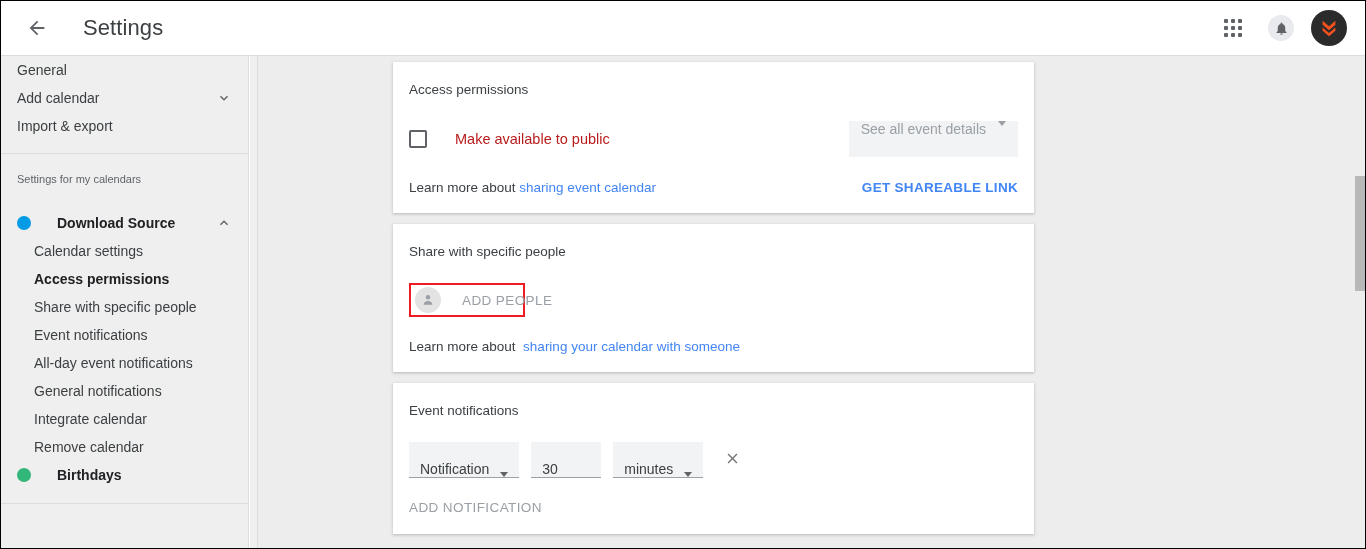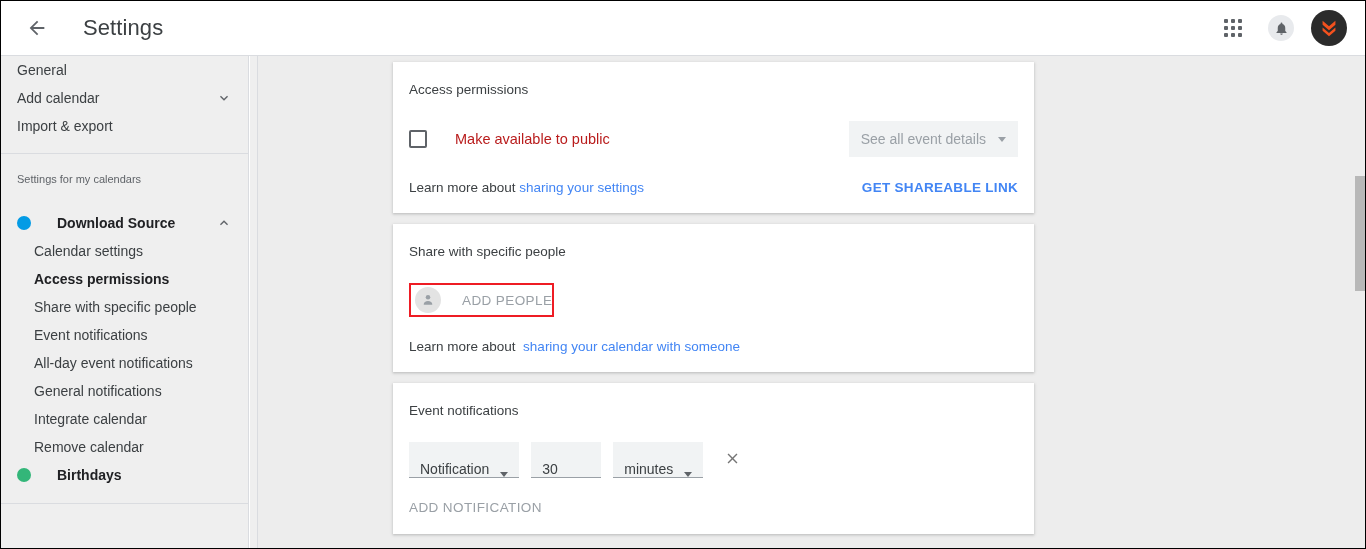--- a/index.html
+++ b/index.html
@@ -220,21 +220,21 @@
     white-space: nowrap;
   }
   .select-disabled {
     margin-left: auto;
     background: #f1f3f4;
     color: #9aa0a6;
     font-size: 14px;
     height: 36px;
     padding: 0 12px;
     display: flex;
-    align-items: center;
+    align-items: flex-start;
     gap: 12px;
     cursor: default;
     white-space: nowrap;
   }
   .tri-down {
     width: 0; height: 0;
     border-left: 4.5px solid transparent;
     border-right: 4.5px solid transparent;
     border-top: 5px solid currentColor;
     display: block;
@@ -276,21 +276,21 @@
     font-size: 14.5px;
     color: #3c4043;
     margin-left: 25px;
     white-space: nowrap;
   }
   .add-people-row {
     display: flex;
     align-items: center;
     height: 34px;
     border: 2px solid #ee1c24;
-    width: 145px;
+    width: 116px;
     padding-left: 4px;
     cursor: pointer;
   }
   .avatar-ghost {
     width: 26px; height: 26px;
     border-radius: 50%;
     background: #e3e3e3;
     display: flex; align-items: center; justify-content: center;
     flex: none;
   }
@@ -485,21 +485,21 @@
           <span class="perm-label">Make available to public</span>
           <span class="select-disabled">
             <span>See all event details</span>
             <span class="tri-down"></span>
           </span>
         </div>
 
         <div class="learn-row">
           <span>Learn more about</span>
           <span>&nbsp;</span>
-          <span class="link">sharing your settings</span>
+          <span class="link">sharing event calendar</span>
           <span class="link-btn">GET SHAREABLE LINK</span>
         </div>
       </div>
 
       <div class="card">
         <div class="card-title">Share with specific people</div>
 
 
         <div class="add-people-row" style="border-color: rgb(238, 28, 36);">
           <span class="avatar-ghost">

